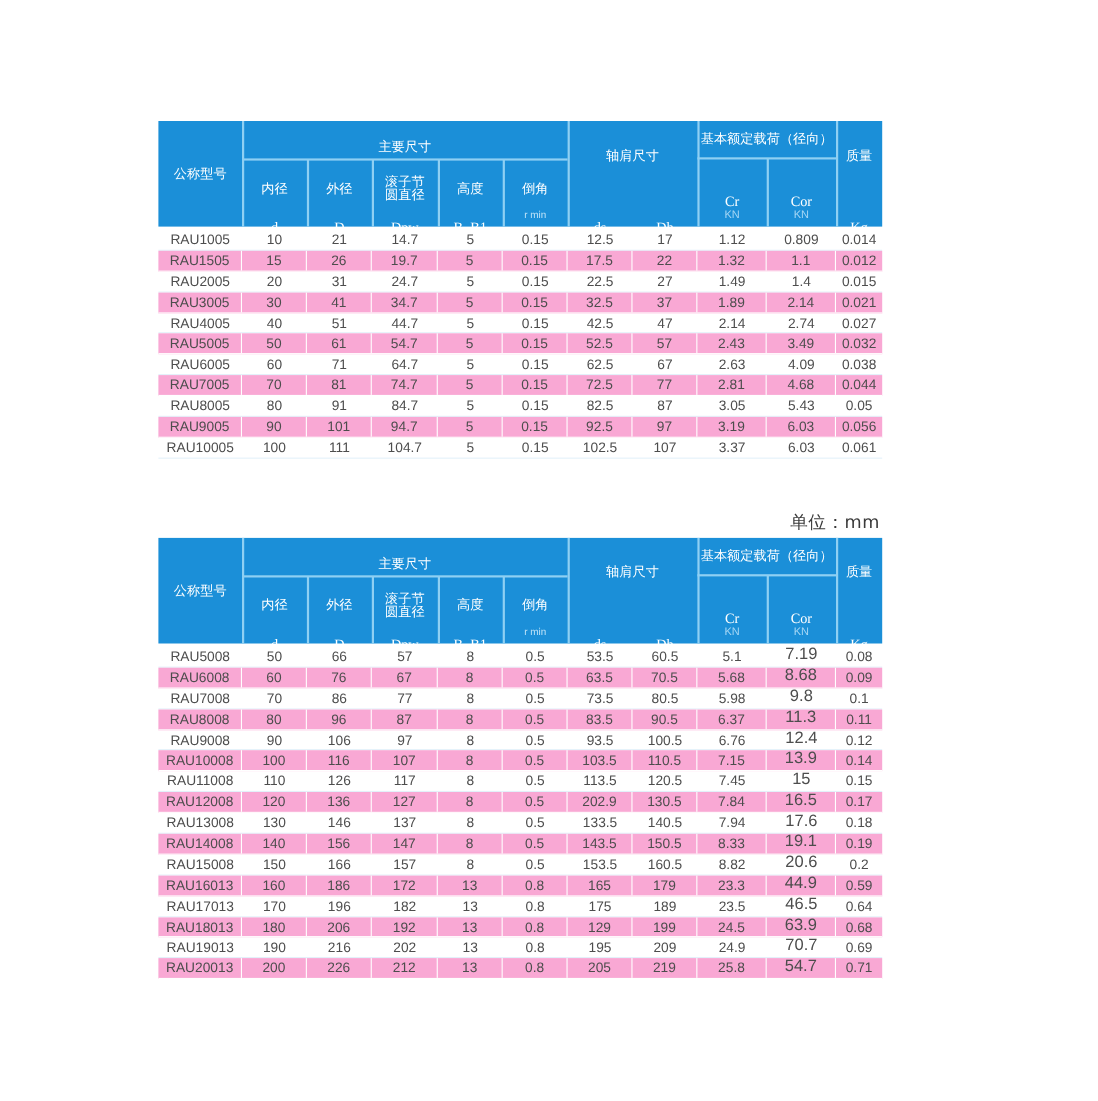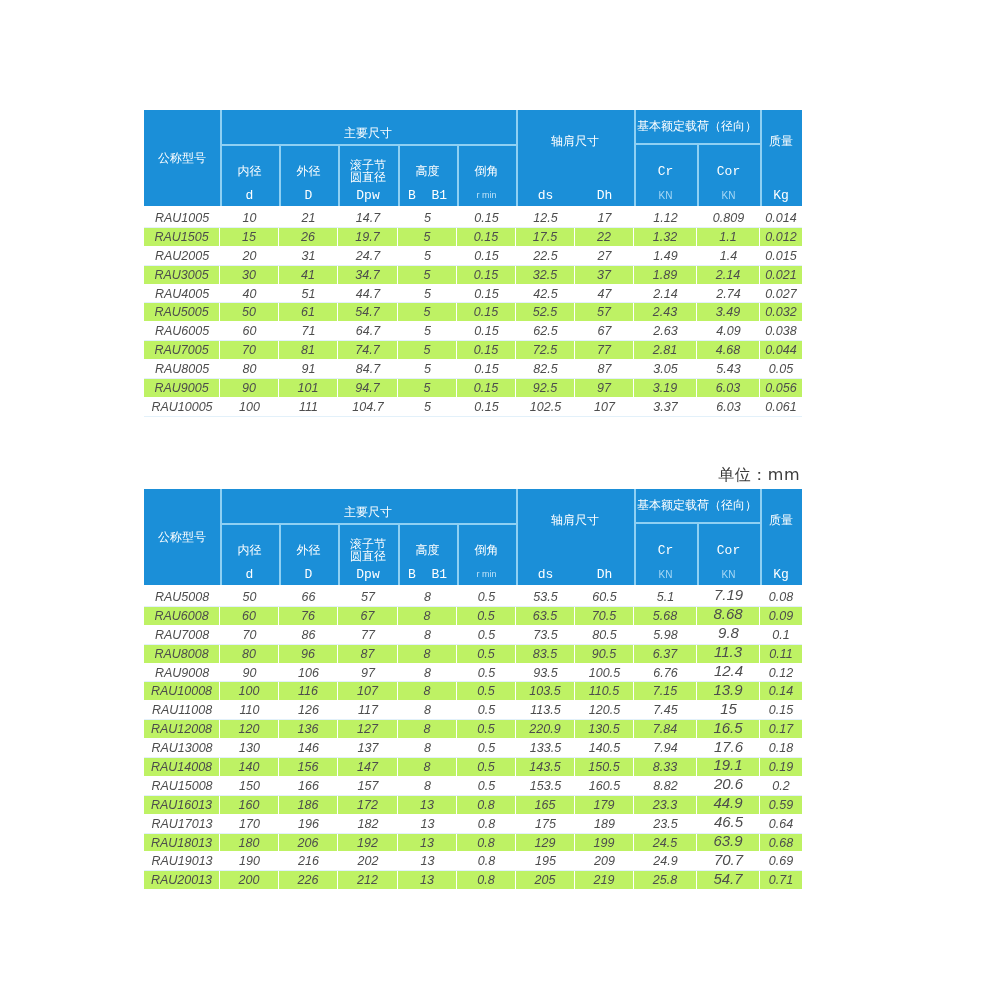--- a/index.html
+++ b/index.html
@@ -8,27 +8,27 @@
   .tbl { position: absolute; left: 144px; width: 658px; }
   .tbl1 { top: 110px; }
   .tbl2 { top: 489px; }
   .unit { position: absolute; right: 198px; top: 465px; font-size: 16px; color: #3a3a3a;
           font-family: "DejaVu Sans", sans-serif; letter-spacing: 0.5px; }
   .hdr { position: relative; height: 96px; background: #1b8fd8; color: #ffffff; }
   .hc { position: absolute; display: flex; align-items: center; justify-content: center;
         text-align: center; font-size: 12px; box-sizing: border-box; font-family: "DejaVu Sans", sans-serif; }
   .vline { position: absolute; top: 0; width: 1.5px; background: #8fd0f3; }
   .hline { position: absolute; height: 1.5px; background: #8fd0f3; }
-  .sym { font-family: Liberation Mono, monospace; font-size: 13px; }
+  .sym { font-family: Liberation Serif, serif; font-size: 13px; margin-top: 12px; }
   .small { font-size: 9px; color: #bfe3f8; font-family: "Liberation Sans", sans-serif; }
   .kn { font-size: 10px; color: #a8d8f5; font-family: "Liberation Sans", sans-serif; }
-  .rows { margin-top: 3px; font-style: italic; }
+  .rows { margin-top: 3px; }
   .row { display: flex; height: 18.9px; align-items: center; font-size: 12.5px; color: #4d4d4d;
          border-bottom: 1px solid #e3f1fa; box-sizing: border-box; }
-  .row.alt { background: #bef264; border-bottom: 1px solid #ffffff; }
+  .row.alt { background: #f9a8d4; border-bottom: 1px solid #ffffff; }
   .cell { text-align: center; box-sizing: border-box; height: 100%; display: flex; align-items: center; justify-content: center; }
   .row.alt .cell { border-right: 1.5px solid #ffffff; }
   .row.alt .cell:last-child { border-right: none; }
   .c0 { width: 76px; }
   .c1 { width: 59px; } .c2 { width: 59px; } .c3 { width: 60px; } .c4 { width: 59px; } .c5 { width: 59px; }
   .c6 { width: 59px; } .c7 { width: 59px; } .c8 { width: 63px; text-align: center; } .c9 { width: 63px; } .c10 { width: 42px; }
   .raise { position: relative; top: -2px; font-size: 15px; }
 </style>
 </head>
 <body>
@@ -372,21 +372,21 @@
         </div>
         <div class="cell c10">0.15</div>
       </div>
       <div class="row alt">
         <div class="cell c0">RAU12008</div>
         <div class="cell c1">120</div>
         <div class="cell c2">136</div>
         <div class="cell c3">127</div>
         <div class="cell c4">8</div>
         <div class="cell c5">0.5</div>
-        <div class="cell c6">220.9</div>
+        <div class="cell c6">202.9</div>
         <div class="cell c7">130.5</div>
         <div class="cell c8">7.84</div>
         <div class="cell c9">
           <span class="raise">16.5</span>
         </div>
         <div class="cell c10">0.17</div>
       </div>
       <div class="row">
         <div class="cell c0">RAU13008</div>
         <div class="cell c1">130</div>

